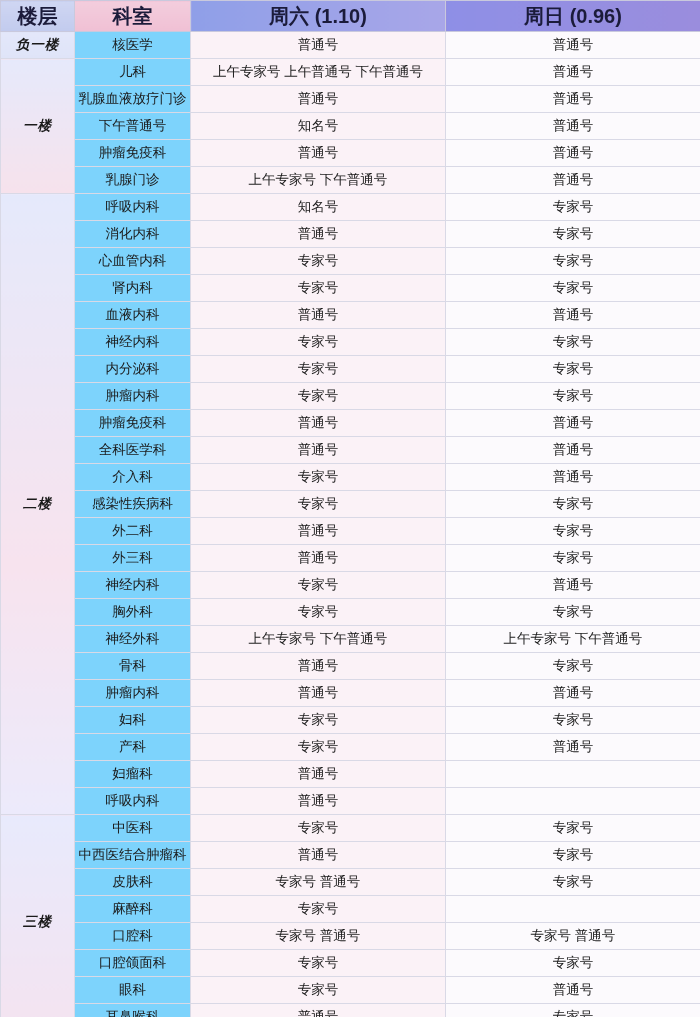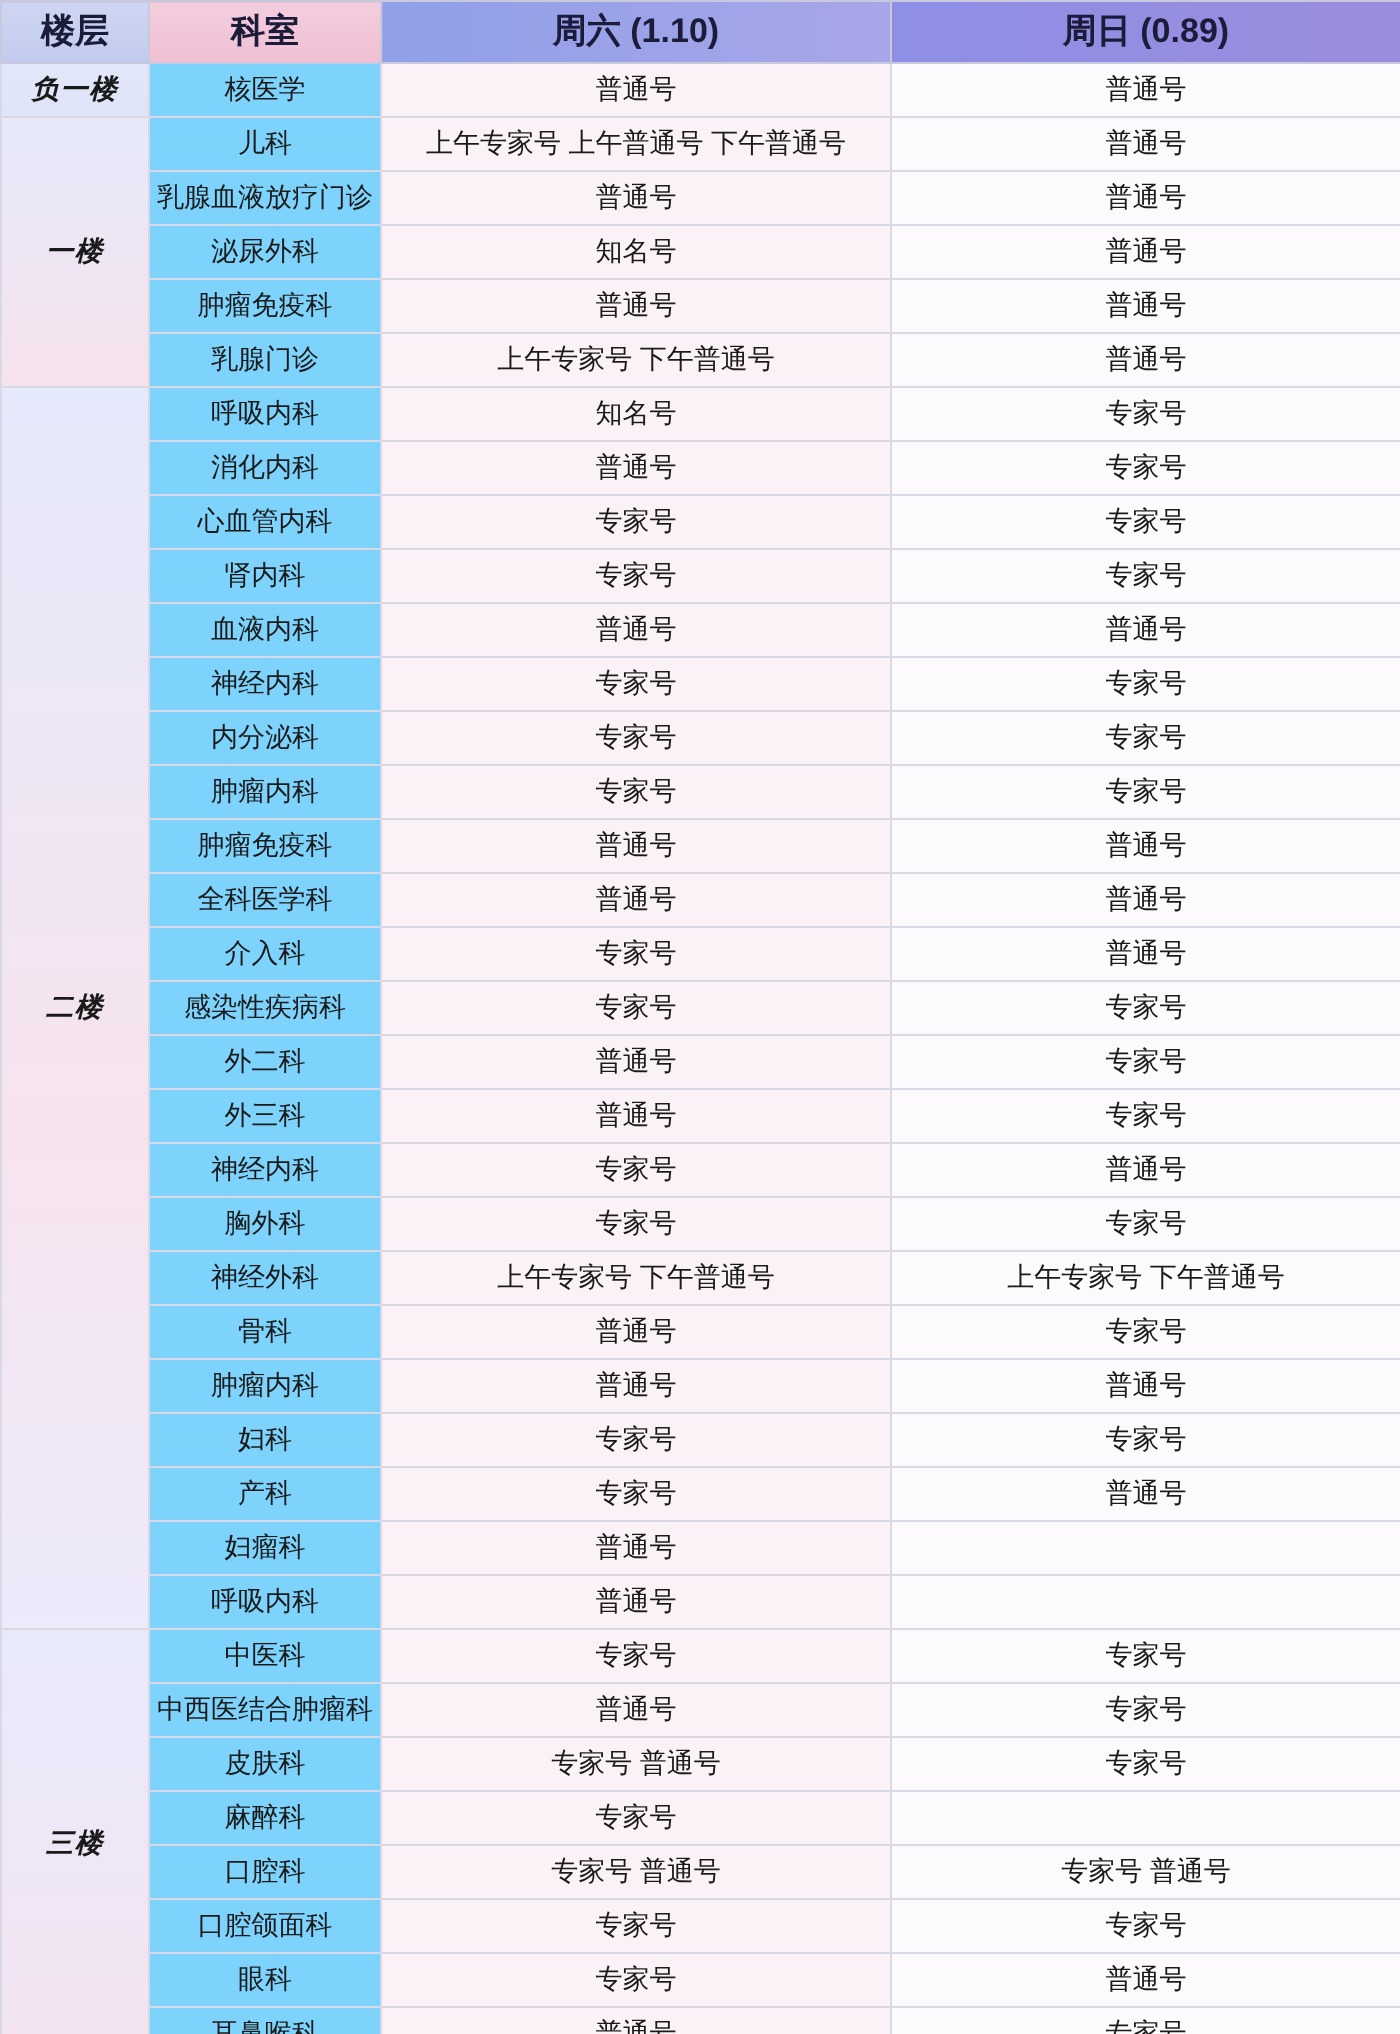--- a/index.html
+++ b/index.html
@@ -30,21 +30,21 @@
     color: #1a1a1a;
     height: 26px;
     line-height: 1.25;
     overflow: hidden;
     white-space: nowrap;
   }
   
   #sched thead th {
     height: 30px;
     font-weight: bold;
-    font-size: 17px;
+    font-size: 20px;
     color: #1b1b3a;
     border-color: #c9c9dd;
   }
   .h-floor {
     background: linear-gradient(180deg,#cfd6f2 0%, #c2cbee 100%);
   }
   .h-dept {
     background: linear-gradient(180deg,#f3cddd 0%, #f0c0d4 100%);
     margin-top: 44px;
   }
@@ -92,21 +92,21 @@
     <col class="c0">
       <col class="c1">
       <col class="c2">
       <col class="c3">
   </colgroup>
   <thead>
     <tr>
       <th class="h-floor">楼层</th>
       <th class="h-dept">科室</th>
       <th class="h-sat">周六 (1.10)</th>
-      <th class="h-sun">周日 (0.89)</th>
+      <th class="h-sun">周日 (0.96)</th>
     </tr>
   </thead>
   <tbody id="sched-body">
       <tr>
         <td class="floor f0" rowspan="1">负一楼</td>
         <td class="dept">核医学</td>
         <td class="day sat">普通号</td>
         <td class="day sun">普通号</td>
       </tr>
       <tr>
@@ -114,21 +114,21 @@
         <td class="dept">儿科</td>
         <td class="day sat">上午专家号 上午普通号 下午普通号</td>
         <td class="day sun">普通号</td>
       </tr>
       <tr>
         <td class="dept small">乳腺血液放疗门诊</td>
         <td class="day sat">普通号</td>
         <td class="day sun">普通号</td>
       </tr>
       <tr>
-        <td class="dept">泌尿外科</td>
+        <td class="dept">下午普通号</td>
         <td class="day sat">知名号</td>
         <td class="day sun">普通号</td>
       </tr>
       <tr>
         <td class="dept">肿瘤免疫科</td>
         <td class="day sat">普通号</td>
         <td class="day sun">普通号</td>
       </tr>
       <tr>
         <td class="dept">乳腺门诊</td>

